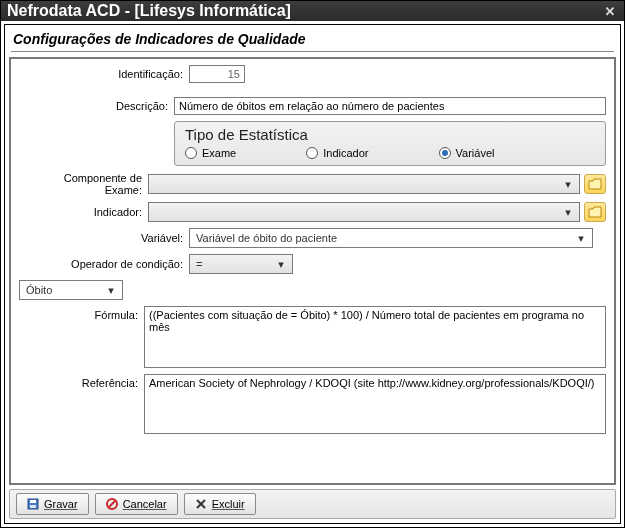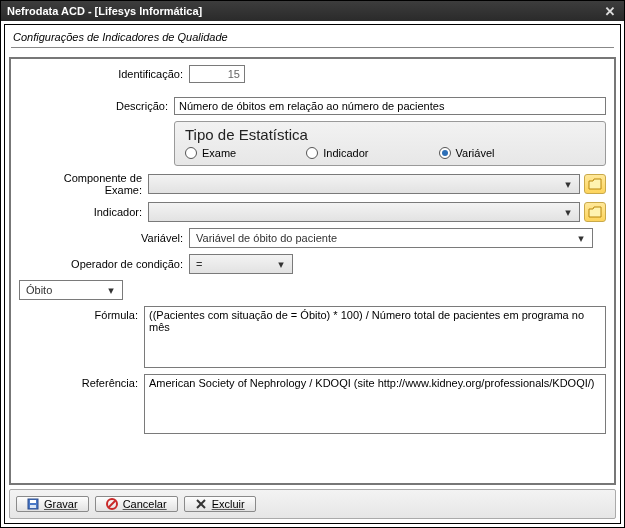--- a/index.html
+++ b/index.html
@@ -1,22 +1,22 @@
 <!DOCTYPE html>
 <html><head>
 <meta charset="utf-8">
 <style>
   * { box-sizing: border-box; font-family: Tahoma, Arial, sans-serif; font-size: 11px; }
   body { margin:0; background:#fff; }
   .window { width:625px; height:528px; background:#fff; border:1px solid #000; position:relative;}
   .titlebar { height:20px; background:linear-gradient(#3d3d3d,#2a2a2a); color:#fff; display:flex; align-items:center; padding:0 6px; font-weight:bold; }
-  .titlebar .title-text { flex:1; font-size:11px; }
+  .titlebar .title-text { flex:1; font-size:16px; }
   .close-x { width:16px; height:16px; display:flex; align-items:center; justify-content:center; cursor:pointer; font-size:13px; color:#ddd;}
   .client { position:absolute; top:20px; left:0; right:0; bottom:0; border:1px solid #000; margin:3px; background:#fff; }
-  .panel-title { font-size:11px; font-weight:normal; font-style:italic; padding:6px 8px 4px 8px; }
+  .panel-title { font-size:14px; font-weight:bold; font-style:italic; padding:6px 8px 4px 8px; }
   .divider { height:1px; background:#888; margin:0 6px 6px 6px; }
   .content { position:absolute; top:32px; left:4px; right:4px; bottom:38px; border:2px solid #777; padding:6px 8px 4px 8px; }
   .row { display:flex; align-items:center; margin-bottom:6px; }
   .lbl { width:126px; text-align:right; padding-right:6px; color:#000;margin-left:44px; }
   .field { flex:1; display:flex; align-items:center; gap:4px; }
   input[type=text], .combo, textarea { border:1px solid #7a7a7a; background:#fff; padding:2px 4px; font-size:11px; }
   .ro { background:#e9e9e9; color:#666; }
   .id-input { width:56px; text-align:right; }
   .desc-input { width:432px; }
   .fieldset { border:1px solid #9a9a9a; border-radius:3px; padding:4px 10px 6px 10px; margin-left:0; width:432px; background:linear-gradient(#f2f2f2,#e7e7e7);}
@@ -30,21 +30,21 @@
   .combo-arrow { width:14px; display:flex; justify-content:center; color:#333; }
   .combo.plain { background:#fff; }
   .folder-btn { width:22px; height:20px; border:1px solid #c9a94a; border-radius:3px; background:linear-gradient(#ffe89a,#fdd45c); display:flex; align-items:center; justify-content:center; cursor:pointer;}
   textarea { width:462px; resize:none; overflow-y:scroll; }
   .formula-ta { height:62px; }
   .ref-ta { height:60px; }
   .narrow-combo{ width:104px; }
   .var-combo{ width:404px; }
   .big-combo{ width:432px; }
   .footer { position:absolute; left:4px; right:4px; bottom:4px; height:30px; border:1px solid #aaa; border-radius:2px; background:linear-gradient(#f3f3f3,#e6e6e6); display:flex; align-items:center; padding:0 6px; gap:6px;}
-  .btn { height:16px; border:1px solid #8a8a8a; border-radius:2px; background:linear-gradient(#fdfdfd,#e2e2e2); display:flex; align-items:center; gap:5px; padding:0 10px; cursor:pointer;}
+  .btn { height:22px; border:1px solid #8a8a8a; border-radius:2px; background:linear-gradient(#fdfdfd,#e2e2e2); display:flex; align-items:center; gap:5px; padding:0 10px; cursor:pointer;}
   .btn span.txt { text-decoration:underline; text-decoration-color:#555; }
   svg { display:block; }
   .sep { height:8px; }
   .row.textarea-row { align-items:flex-start; }
   .row.textarea-row .lbl { padding-top:3px; }
 </style>
 </head>
 <body>
 
 <div class="window">

